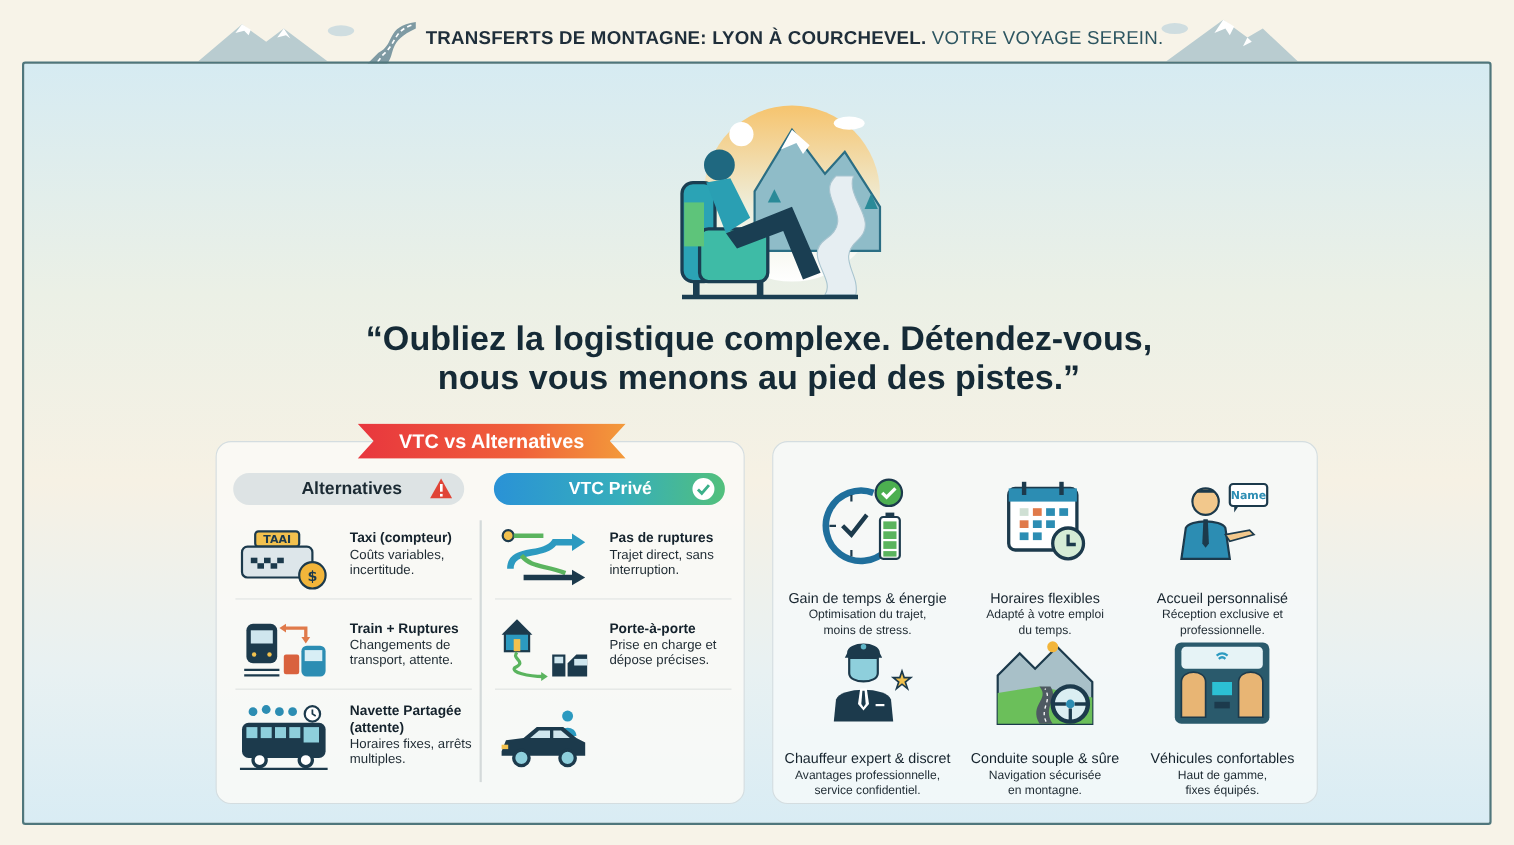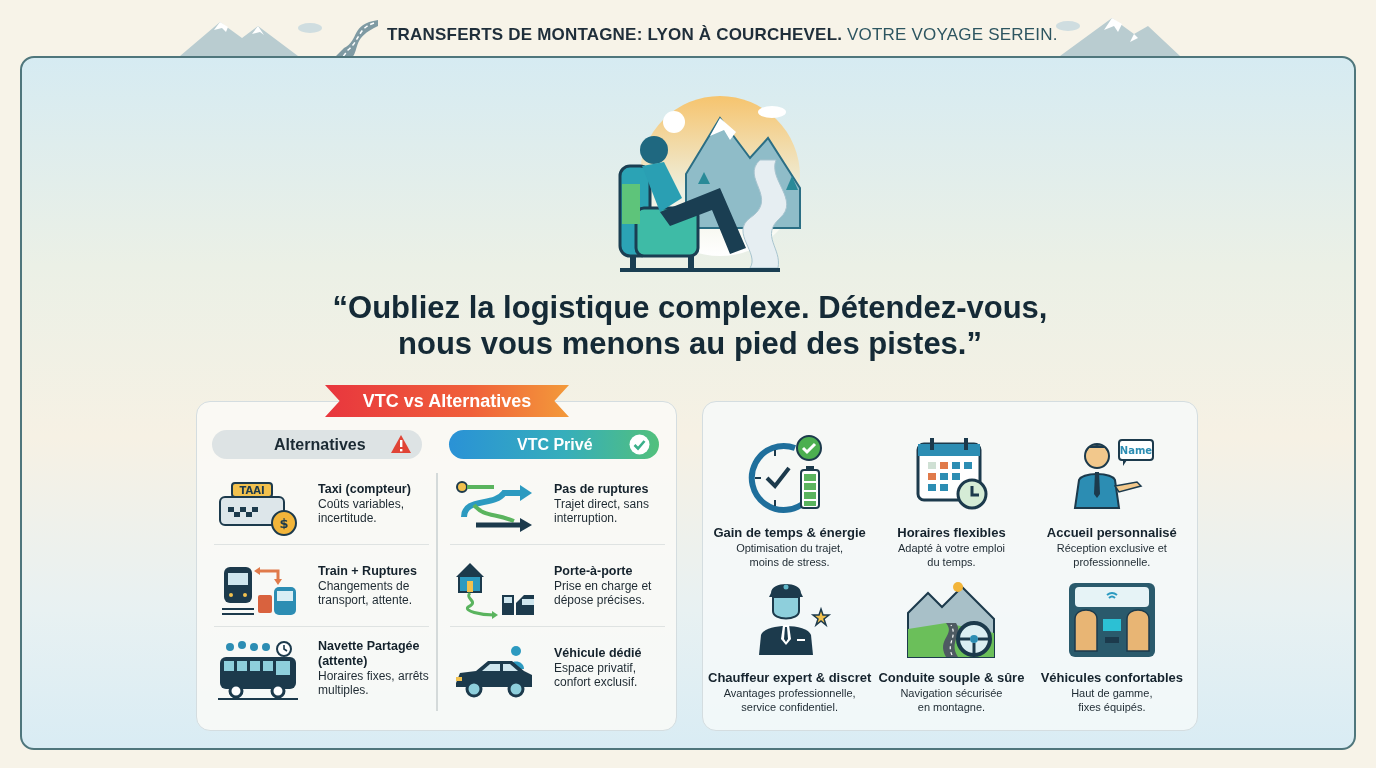--- a/index.html
+++ b/index.html
@@ -4,21 +4,21 @@
 <style>
 *{box-sizing:border-box;margin:0;padding:0}
 html,body{width:1376px;height:768px;overflow:hidden}
 body{background:#f7f3e8;font-family:"Liberation Sans","DejaVu Sans",sans-serif;color:#1c2b36;position:relative}
 .header{position:absolute;left:0;top:0;width:1376px;height:58px}
 .header .mtn-left{position:absolute;left:180px;top:14px}
 .header .mtn-right{position:absolute;left:1030px;top:14px}
 .header .road{position:absolute;left:330px;top:18px}
 .header-title{position:absolute;left:387px;top:25px;font-size:17px;font-weight:700;letter-spacing:.2px;color:#1f2e3a;white-space:nowrap}
 .header-title .sub{font-weight:400;color:#2d5560}
-.frame{position:absolute;left:20px;top:56px;width:1336px;height:694px;border:2px solid #4f767c;border-radius:14px;background:linear-gradient(180deg,#d6ebf2 0%,#ebf0e6 30%,#f6f1e4 55%,#e8f1f2 80%,#d9ecf4 100%);overflow:hidden}
+.frame{position:absolute;left:20px;top:56px;width:1336px;height:694px;border:2px solid #4f767c;border-radius:3px;background:linear-gradient(180deg,#d6ebf2 0%,#ebf0e6 30%,#f6f1e4 55%,#e8f1f2 80%,#d9ecf4 100%);overflow:hidden}
 .hero{position:absolute;left:578px;top:30px;width:210px;height:190px}
 .quote{position:absolute;left:0;width:1336px;top:232px;text-align:center;font-size:31px;font-weight:700;line-height:36px;color:#152a36}
 .panel{position:absolute;border:1.5px solid #d4dde0;border-radius:14px;background:rgba(250,250,247,.85)}
 .panel-left{left:174px;top:343px;width:481px;height:330px}
 .panel-right{left:680px;top:343px;width:496px;height:330px;background:rgba(246,250,250,.8)}
 .ribbon{position:absolute;height:32px;display:flex;align-items:center;justify-content:center;color:#fff;font-weight:700;font-size:18px;clip-path:polygon(0 0,100% 0,94% 50%,100% 100%,0 100%,6% 50%)}
 .ribbon-left{left:303px;top:327px;width:244px;background:linear-gradient(90deg,#e8363e,#f0603a 60%,#f39a3a)}
 .ribbon-right{left:800px;top:327px;width:296px;background:linear-gradient(90deg,#2a8fd0,#2fa0b8 50%,#54c080)}
 .pill{position:absolute;height:29px;border-radius:15px;display:flex;align-items:center;font-weight:700;font-size:16px}
 .pill-alt{left:190px;top:372px;width:210px;background:#dde3e4;color:#1b2a33}
@@ -33,21 +33,21 @@
 .vdiv{position:absolute;left:414px;top:415px;width:1.5px;height:238px;background:#d4dada}
 .row{position:relative;height:82px;border-bottom:1.5px solid #dfe3e2}
 .row:last-child{border-bottom:none}
 .row .icon{position:absolute;left:4px;top:14px;width:80px;height:60px}
 .row .txt{position:absolute;left:104px;top:19px;width:115px}
 .row .t{font-weight:700;font-size:12.5px;line-height:15px;color:#14222c}
 .row .d{font-size:12px;line-height:14px;color:#1e2a32}
 .grid{position:absolute;left:686px;top:376px;width:484px;height:290px;display:grid;grid-template-columns:repeat(3,1fr);grid-template-rows:repeat(2,1fr)}
 .cell{position:relative;text-align:center}
 .cell .icon{display:block;margin:0 auto;width:90px;height:82px}
-.cell .t{font-weight:700;font-size:13px;line-height:16px;color:#15232d;margin-top:9px;white-space:nowrap}
+.cell .t{font-weight:400;font-size:13px;line-height:16px;color:#15232d;margin-top:20px;white-space:nowrap}
 .cell .d{font-size:11px;line-height:14px;color:#1e2a32}
 </style>
 </head>
 <body>
 
 <div class="header">
   <svg class="mtn-left" width="160" height="42" viewBox="0 0 160 42">
     <polygon points="0,42 40,8 62,24 78,12 118,42" fill="#b9ccd0"></polygon>
     <polygon points="40,8 34,16 42,14 46,18 48,13" fill="#fff"></polygon>
     <polygon points="78,12 72,20 80,18 84,21" fill="#fff"></polygon>
@@ -227,24 +227,20 @@
       <svg class="icon" viewBox="0 0 80 60">
         <circle cx="62" cy="10" r="5" fill="#2c9ac0"></circle>
           <path d="M54,28 C54,18 70,18 70,28 Z" fill="#2c9ac0"></path>
         <path d="M2,42 L6,32 L22,30 L34,20 L58,20 L70,30 L78,34 L78,46 L2,46 Z" fill="#1c3a4c"></path>
         <polygon points="28,30 36,23 46,23 46,30" fill="#cfe6ee"></polygon>
           <polygon points="49,23 56,23 64,30 49,30" fill="#cfe6ee"></polygon>
         <rect x="2" y="36" width="6" height="4" fill="#f2c14e"></rect>
         <circle cx="20" cy="48" r="7" fill="#8ecfdc" stroke="#1c3a4c" stroke-width="3"></circle>
           <circle cx="62" cy="48" r="7" fill="#8ecfdc" stroke="#1c3a4c" stroke-width="3"></circle>
       </svg>
-      <div class="txt">
-          <div class="t">Véhicule dédié</div>
-          <div class="d">Espace privatif, confort exclusif.</div>
-        </div>
     </div>
   </div>
 
   <div class="panel panel-right"></div>
 
   <div class="grid">
     <div class="cell">
       <svg class="icon" viewBox="0 0 90 82">
         <path d="M50,14 A32,32 0 1 0 62,66" stroke="#1f6f9c" stroke-width="6" fill="none"></path>
         <g stroke="#1c3a4c" stroke-width="2">

